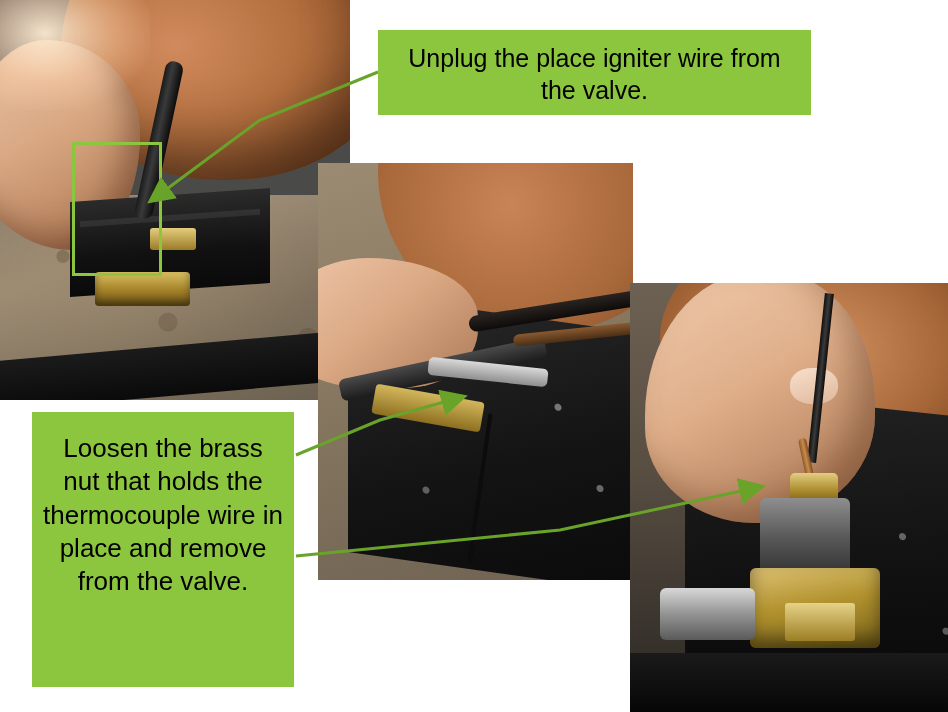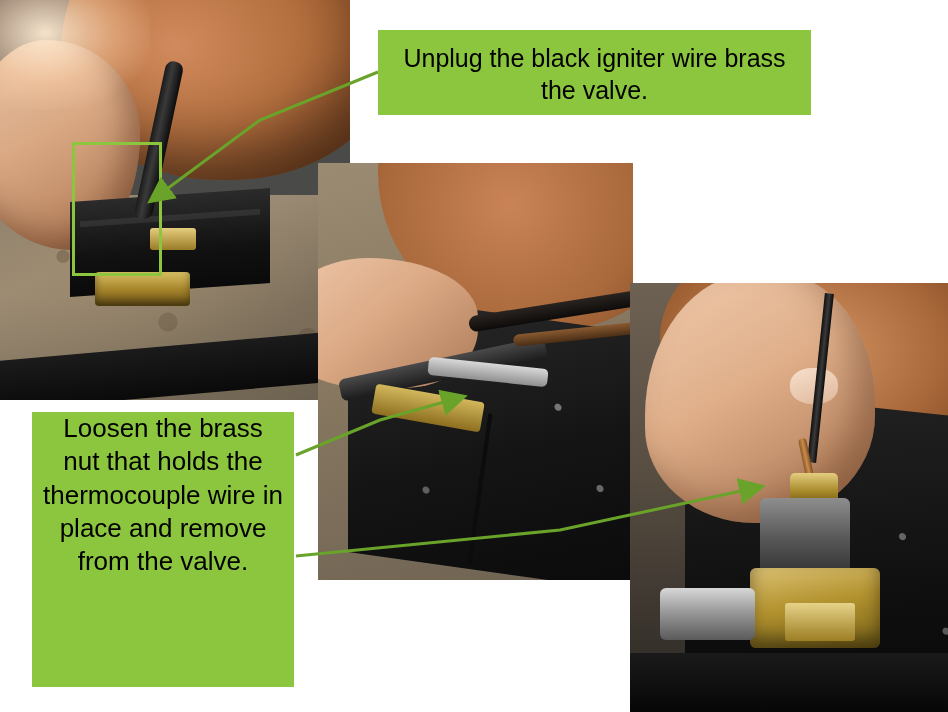--- a/index.html
+++ b/index.html
@@ -243,21 +243,21 @@
     line-height: 1.28;
     white-space: pre-line;
   }
   #callout1 {
     left: 378px; top: 30px; width: 433px; height: 85px;
     padding: 12px 14px 0 14px;
     font-size: 25px;
   }
   #callout2 {
     left: 32px; top: 412px; width: 262px; height: 275px;
-    padding: 0 10px 0 10px;
+    padding: 20px 10px 0 10px;
     font-size: 26px;
   }
 
   
   #arrows {
     position: absolute; left: 0; top: 0; width: 948px; height: 712px;
     pointer-events: none;
   }
 </style>
 </head>
@@ -311,17 +311,17 @@
     <defs>
       <marker id="ah" markerWidth="9" markerHeight="9" refX="7" refY="4.5" orient="auto">
         <path d="M0,0 L9,4.5 L0,9 z" fill="#6aa32a"></path>
       </marker>
     </defs>
     <polyline points="378,72 260,120 152,200" fill="none" stroke="#6aa32a" stroke-width="3" marker-end="url(#ah)"></polyline>
     <polyline points="296,455 380,420 462,397" fill="none" stroke="#6aa32a" stroke-width="3" marker-end="url(#ah)"></polyline>
     <polyline points="296,556 560,530 760,487" fill="none" stroke="#6aa32a" stroke-width="3" marker-end="url(#ah)"></polyline>
   </svg>
 
-  <div class="callout" id="callout1">Unplug the black igniter wire brass the valve.</div>
+  <div class="callout" id="callout1">Unplug the place igniter wire from the valve.</div>
 
   <div class="callout" id="callout2">Loosen the brass nut that holds the thermocouple wire in place and remove from the valve.</div>
 
 </div>
 
 </body></html>

